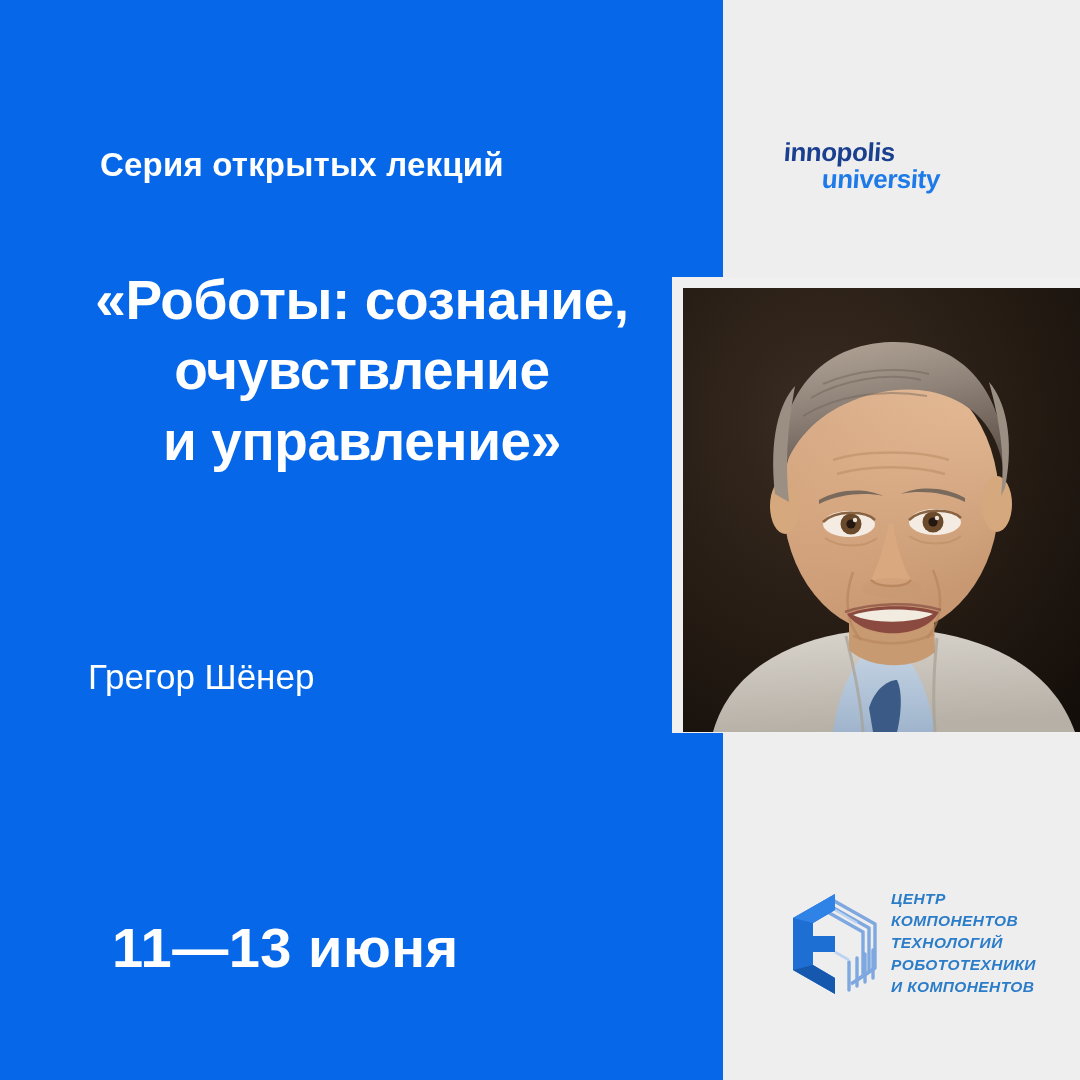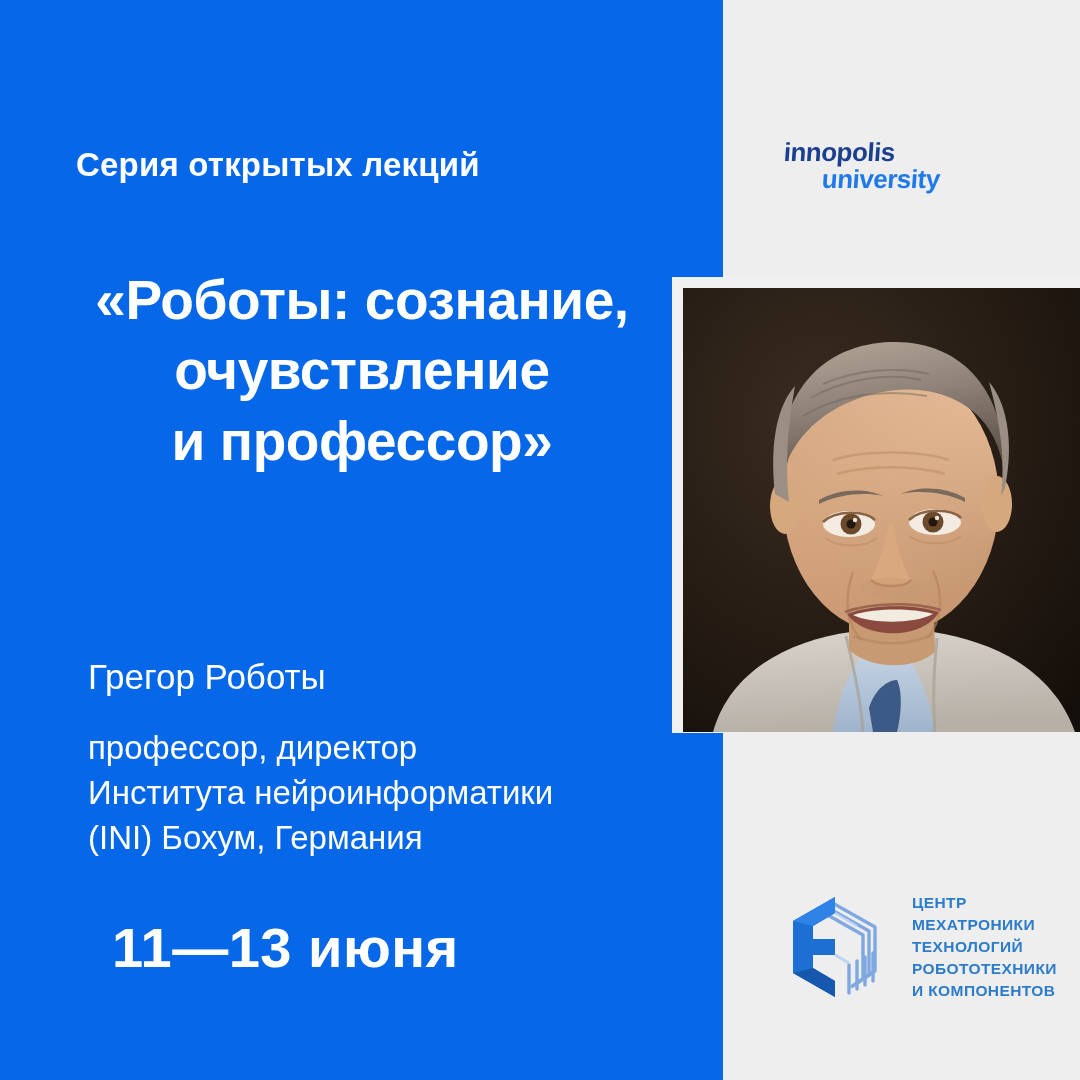--- a/index.html
+++ b/index.html
@@ -64,21 +64,21 @@
     width: 397px;
     height: 444px;
     overflow: hidden;
     background: #241b15;
   }
   .photo svg { display: block; width: 100%; height: 100%; }
 
   
   .kicker {
     position: absolute;
-    left: 76px;
+    left: 100px;
     top: 145px;
     color: #ffffff;
     font-size: 33px;
     font-weight: 700;
     letter-spacing: 0.2px;
     line-height: 1.2;
     white-space: nowrap;
   }
   .title {
     position: absolute;
@@ -136,22 +136,23 @@
   .iu-logo svg { display: block; width: 100%; height: 100%; }
 
   
   .ctk-logo {
     position: absolute;
     left: 783px;
     top: 888px;
     width: 262px;
     height: 118px;
     display: flex;
-    align-items: center;
-    gap: 25px;
+    align-items: flex-start;
+    gap: 4px;
+    font-style: italic;
   }
   .ctk-mark {
     width: 104px;
     height: 112px;
     flex: 0 0 auto;
   }
   .ctk-mark svg { display: block; width: 100%; height: 100%; }
   .ctk-text {
     color: #2b7cc9;
     font-size: 15.5px;
@@ -274,30 +275,25 @@
 
       <ellipse cx="209" cy="300" rx="30" ry="10" fill="#c79873" opacity="0.35"></ellipse>
     </svg>
   </div>
 
   <div class="kicker">Серия открытых лекций</div>
 
   <div class="title">
     <span class="line">«Роботы: сознание,</span>
     <span class="line">очувствление</span>
-    <span class="line">и профессор»</span>
+    <span class="line">и управление»</span>
   </div>
 
   <div class="speaker">
-    <div class="speaker-name">Грегор Роботы</div>
-    <div class="speaker-role">
-      <span class="line">профессор, директор</span>
-      <span class="line">Института нейроинформатики</span>
-      <span class="line">(INI) Бохум, Германия</span>
-    </div>
+    <div class="speaker-name">Грегор Шёнер</div>
   </div>
 
   <div class="dates">11—13 июня</div>
 
   <div class="iu-logo">
     <svg viewBox="0 0 245 62" aria-hidden="true">
       <text x="2" y="25" font-family="'Liberation Sans','DejaVu Sans',sans-serif" font-size="26" font-weight="700" letter-spacing="-0.5" fill="#1b3f8f" transform="skewX(-4)">innopolis</text>
       <text x="42" y="52" font-family="'Liberation Sans','DejaVu Sans',sans-serif" font-size="26" font-weight="700" letter-spacing="-0.5" fill="#1e7ae8" transform="skewX(-4)">university</text>
     </svg>
   </div>
@@ -324,20 +320,20 @@
         <path d="M10 82 L52 106 L52 90 L30 77 Z" fill="#1558ad"></path>
 
         <g fill="none" stroke="#bcd4f2" stroke-width="2.6">
           <path d="M52 22 L74 35"></path>
           <path d="M52 64 L66 72"></path>
         </g>
       </svg>
     </div>
     <div class="ctk-text">
       <span class="line">ЦЕНТР</span>
-      <span class="line">МЕХАТРОНИКИ</span>
+      <span class="line">КОМПОНЕНТОВ</span>
       <span class="line">ТЕХНОЛОГИЙ</span>
       <span class="line">РОБОТОТЕХНИКИ</span>
       <span class="line">И КОМПОНЕНТОВ</span>
     </div>
   </div>
 
 </div>
 
 </body></html>

